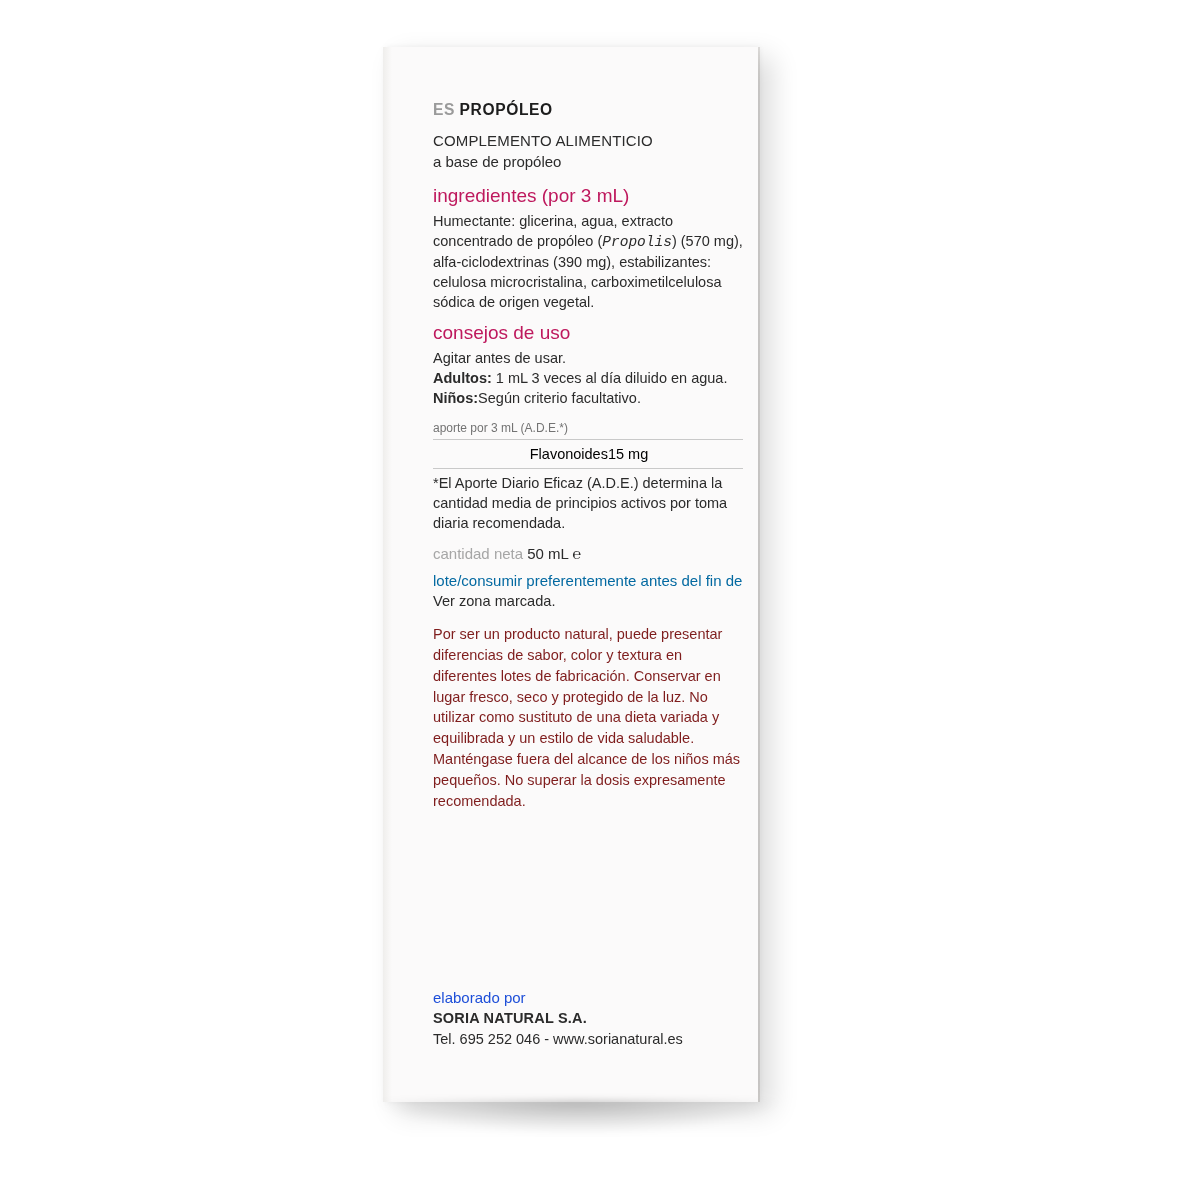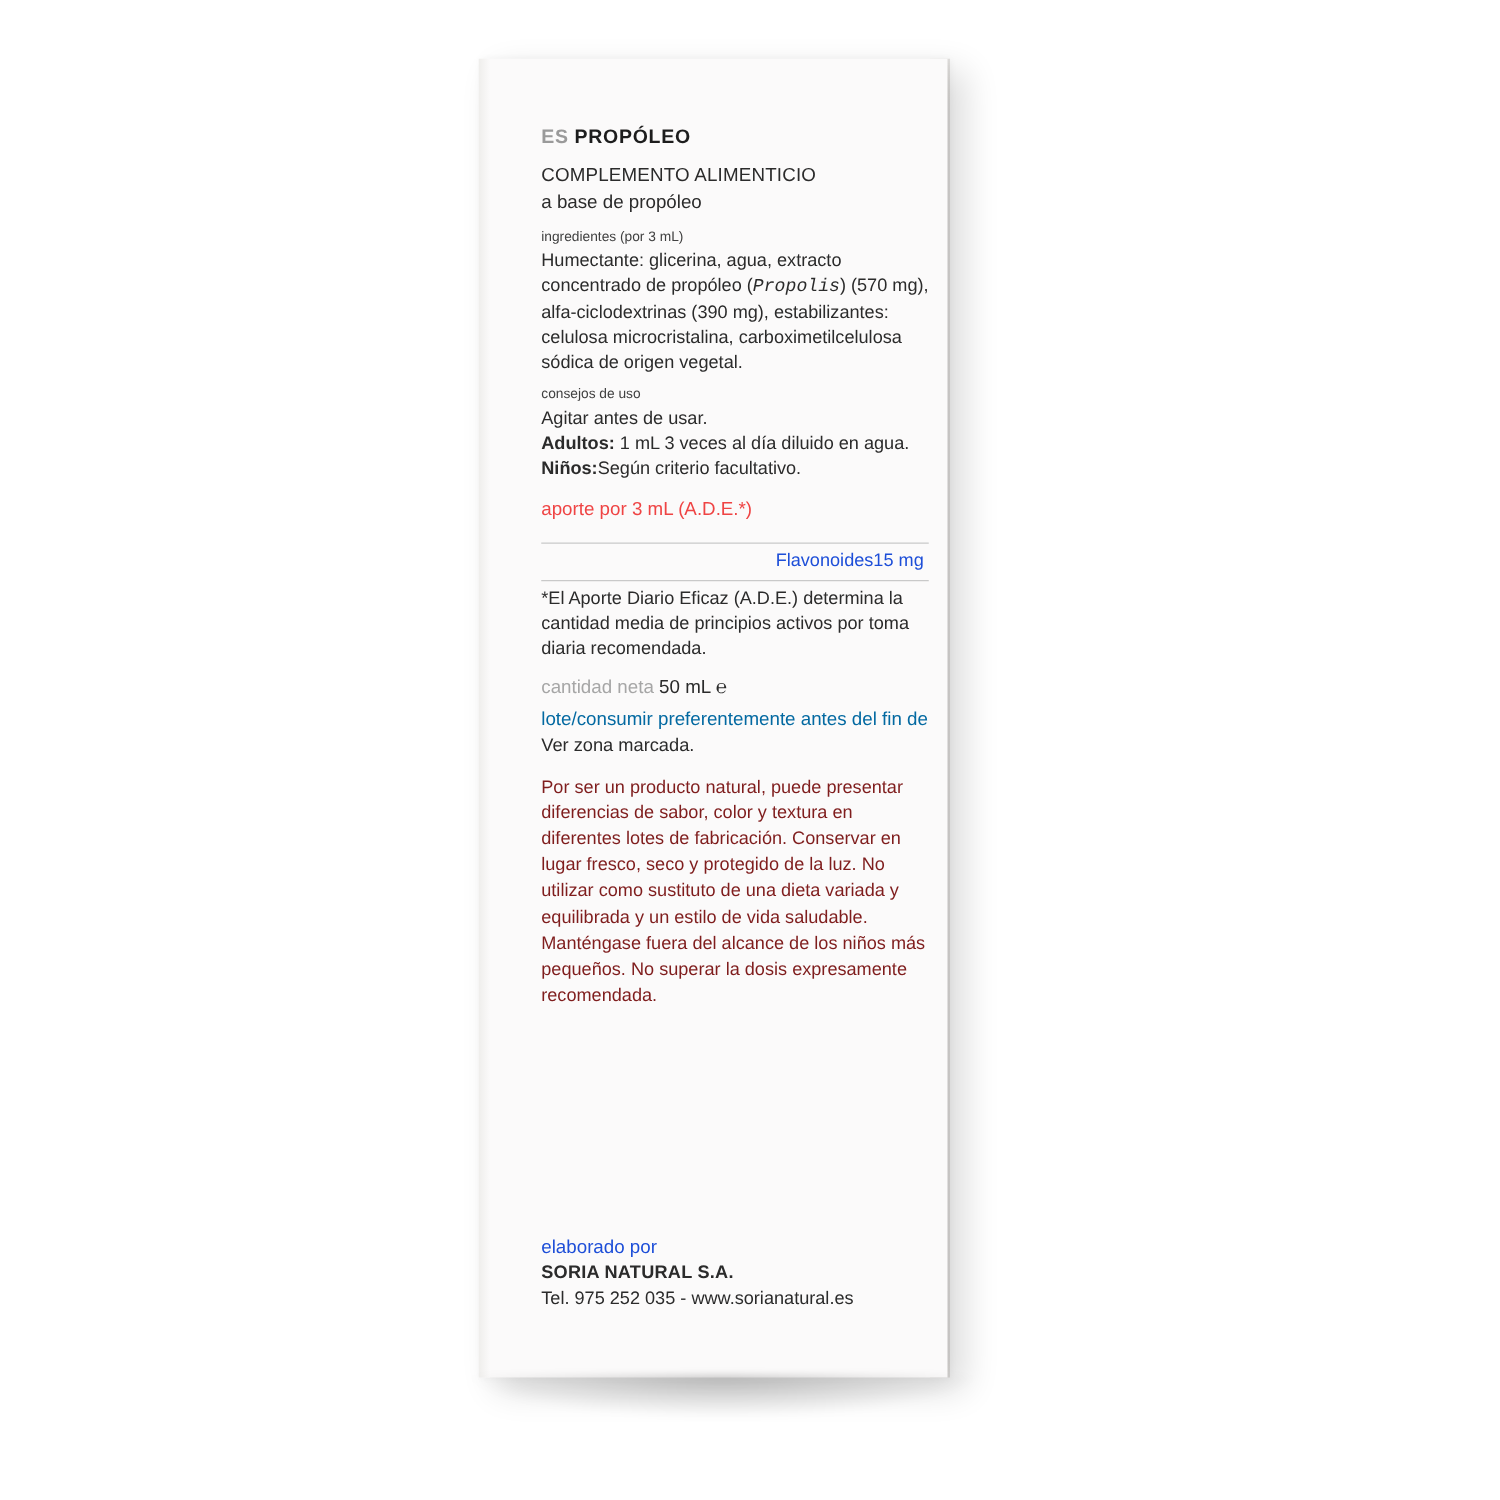--- a/index.html
+++ b/index.html
@@ -78,50 +78,50 @@
     letter-spacing: 0.15px;
     color: #2b2b2b;
   }
   .subtitle2 {
     font-size: 15px;
     color: #2b2b2b;
     margin-bottom: 10px;
   }
 
   .section-head {
-    color: #404040;
-    font-size: 11px;
+    color: #be185d;
+    font-size: 19px;
     margin-top: 8px;
     margin-bottom: 1px;
   }
 
   .body-text {
     font-size: 14.5px;
     line-height: 1.38;
     color: #2b2b2b;
   }
   .body-text i { font-style: italic; font-family: Liberation Mono, monospace; }
   .bold { font-weight: bold; }
 
   
   .table-head {
-    color: #ef4444;
-    font-size: 15px;
+    color: #737373;
+    font-size: 12px;
     margin-top: 12px;
-    padding-bottom: 16px;
+    padding-bottom: 2px;
     border-bottom: 1px solid #c9c9c9;
   }
   .table-row {
     display: flex;
-    justify-content: flex-end;
+    justify-content: center;
     align-items: baseline;
     font-size: 14.5px;
     padding: 4px 4px 4px 6px;
     border-bottom: 1px solid #c9c9c9;
-    color: #1d4ed8;
+    color: #000000;
   }
 
   .footnote {
     font-size: 14.5px;
     line-height: 1.38;
     margin-top: 4px;
     color: #2b2b2b;
   }
 
   .mixed-line {
@@ -216,20 +216,20 @@
       <div class="grey-block">lote/consumir preferentemente antes del fin de</div>
       <div class="after-grey">Ver zona marcada.</div>
 
       <div class="paragraph">Por ser un producto natural, puede presentar diferencias de sabor, color y textura en diferentes lotes de fabricación. Conservar en lugar fresco, seco y protegido de la luz. No utilizar como sustituto de una dieta variada y equilibrada y un estilo de vida saludable. Manténgase fuera del alcance de los niños más pequeños. No superar la dosis expresamente recomendada.</div>
 
     </div>
 
     <div class="maker">
       <div class="grey-label">elaborado por</div>
       <div class="company">SORIA NATURAL S.A.</div>
-      <div>Tel. 975 252 035 - www.sorianatural.es</div>
+      <div>Tel. 695 252 046 - www.sorianatural.es</div>
     </div>
 
   </div>
 
   <div class="floor-shadow"></div>
 
 </div>
 
 </body></html>

